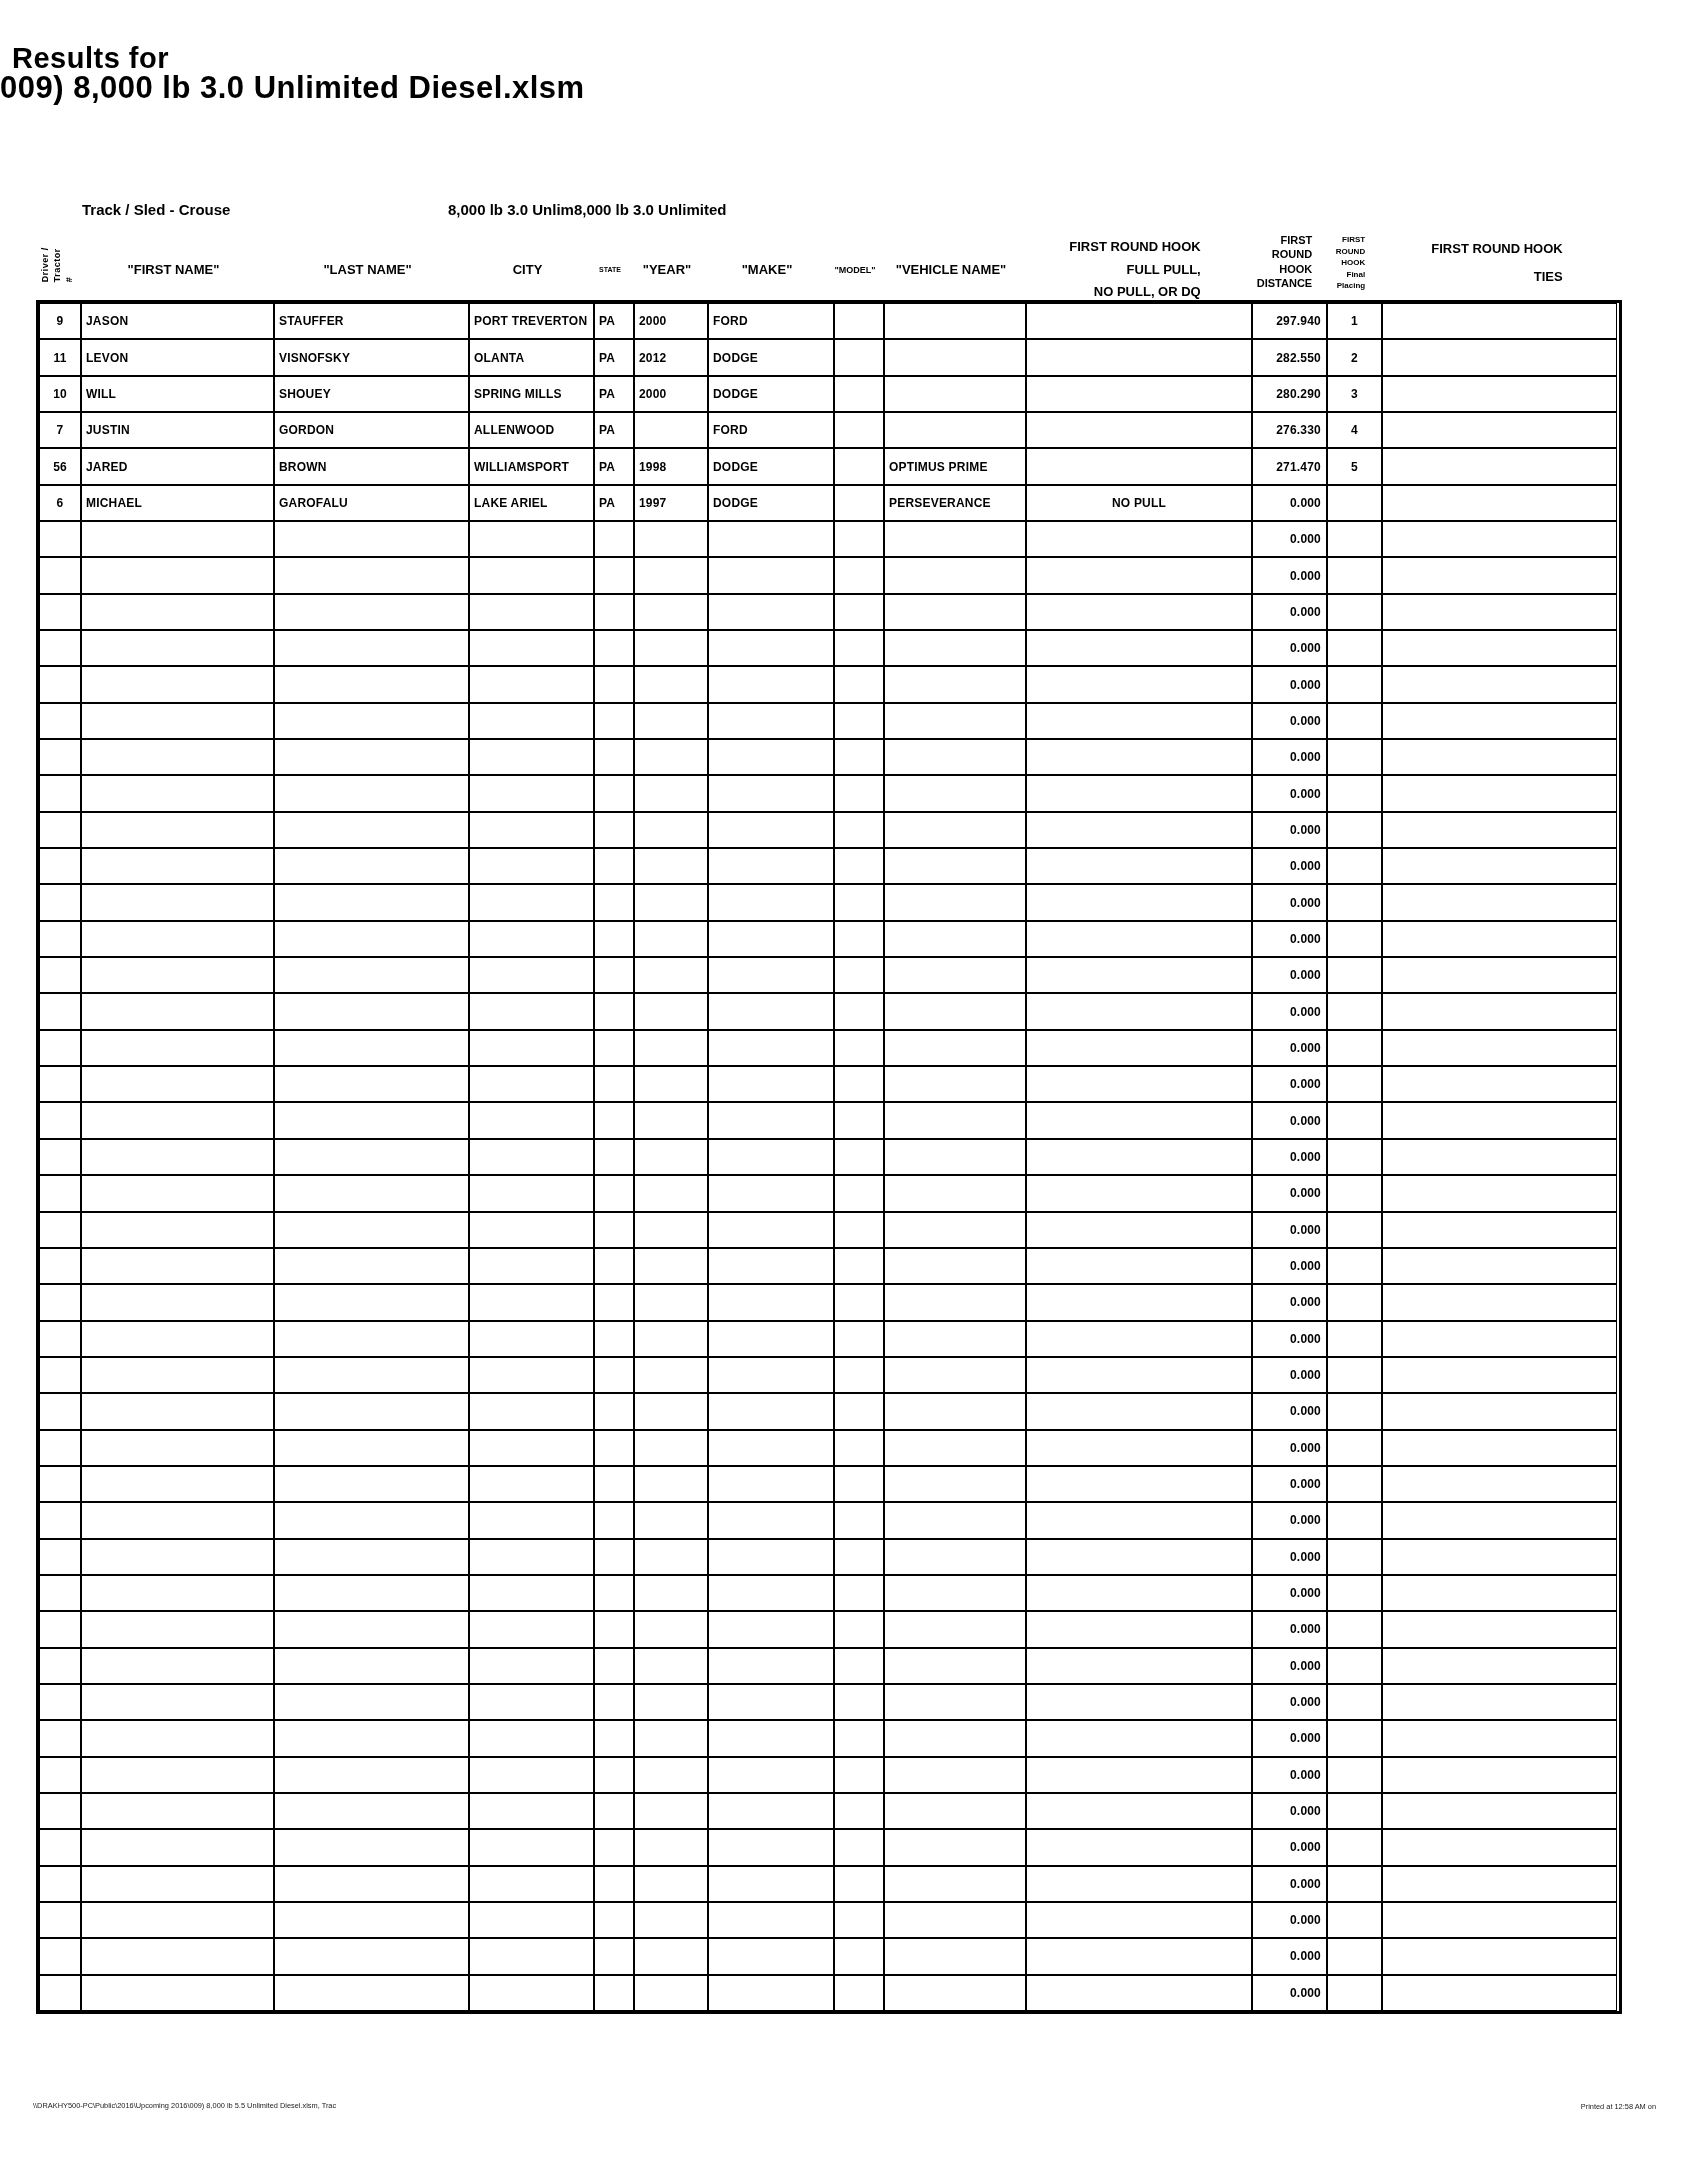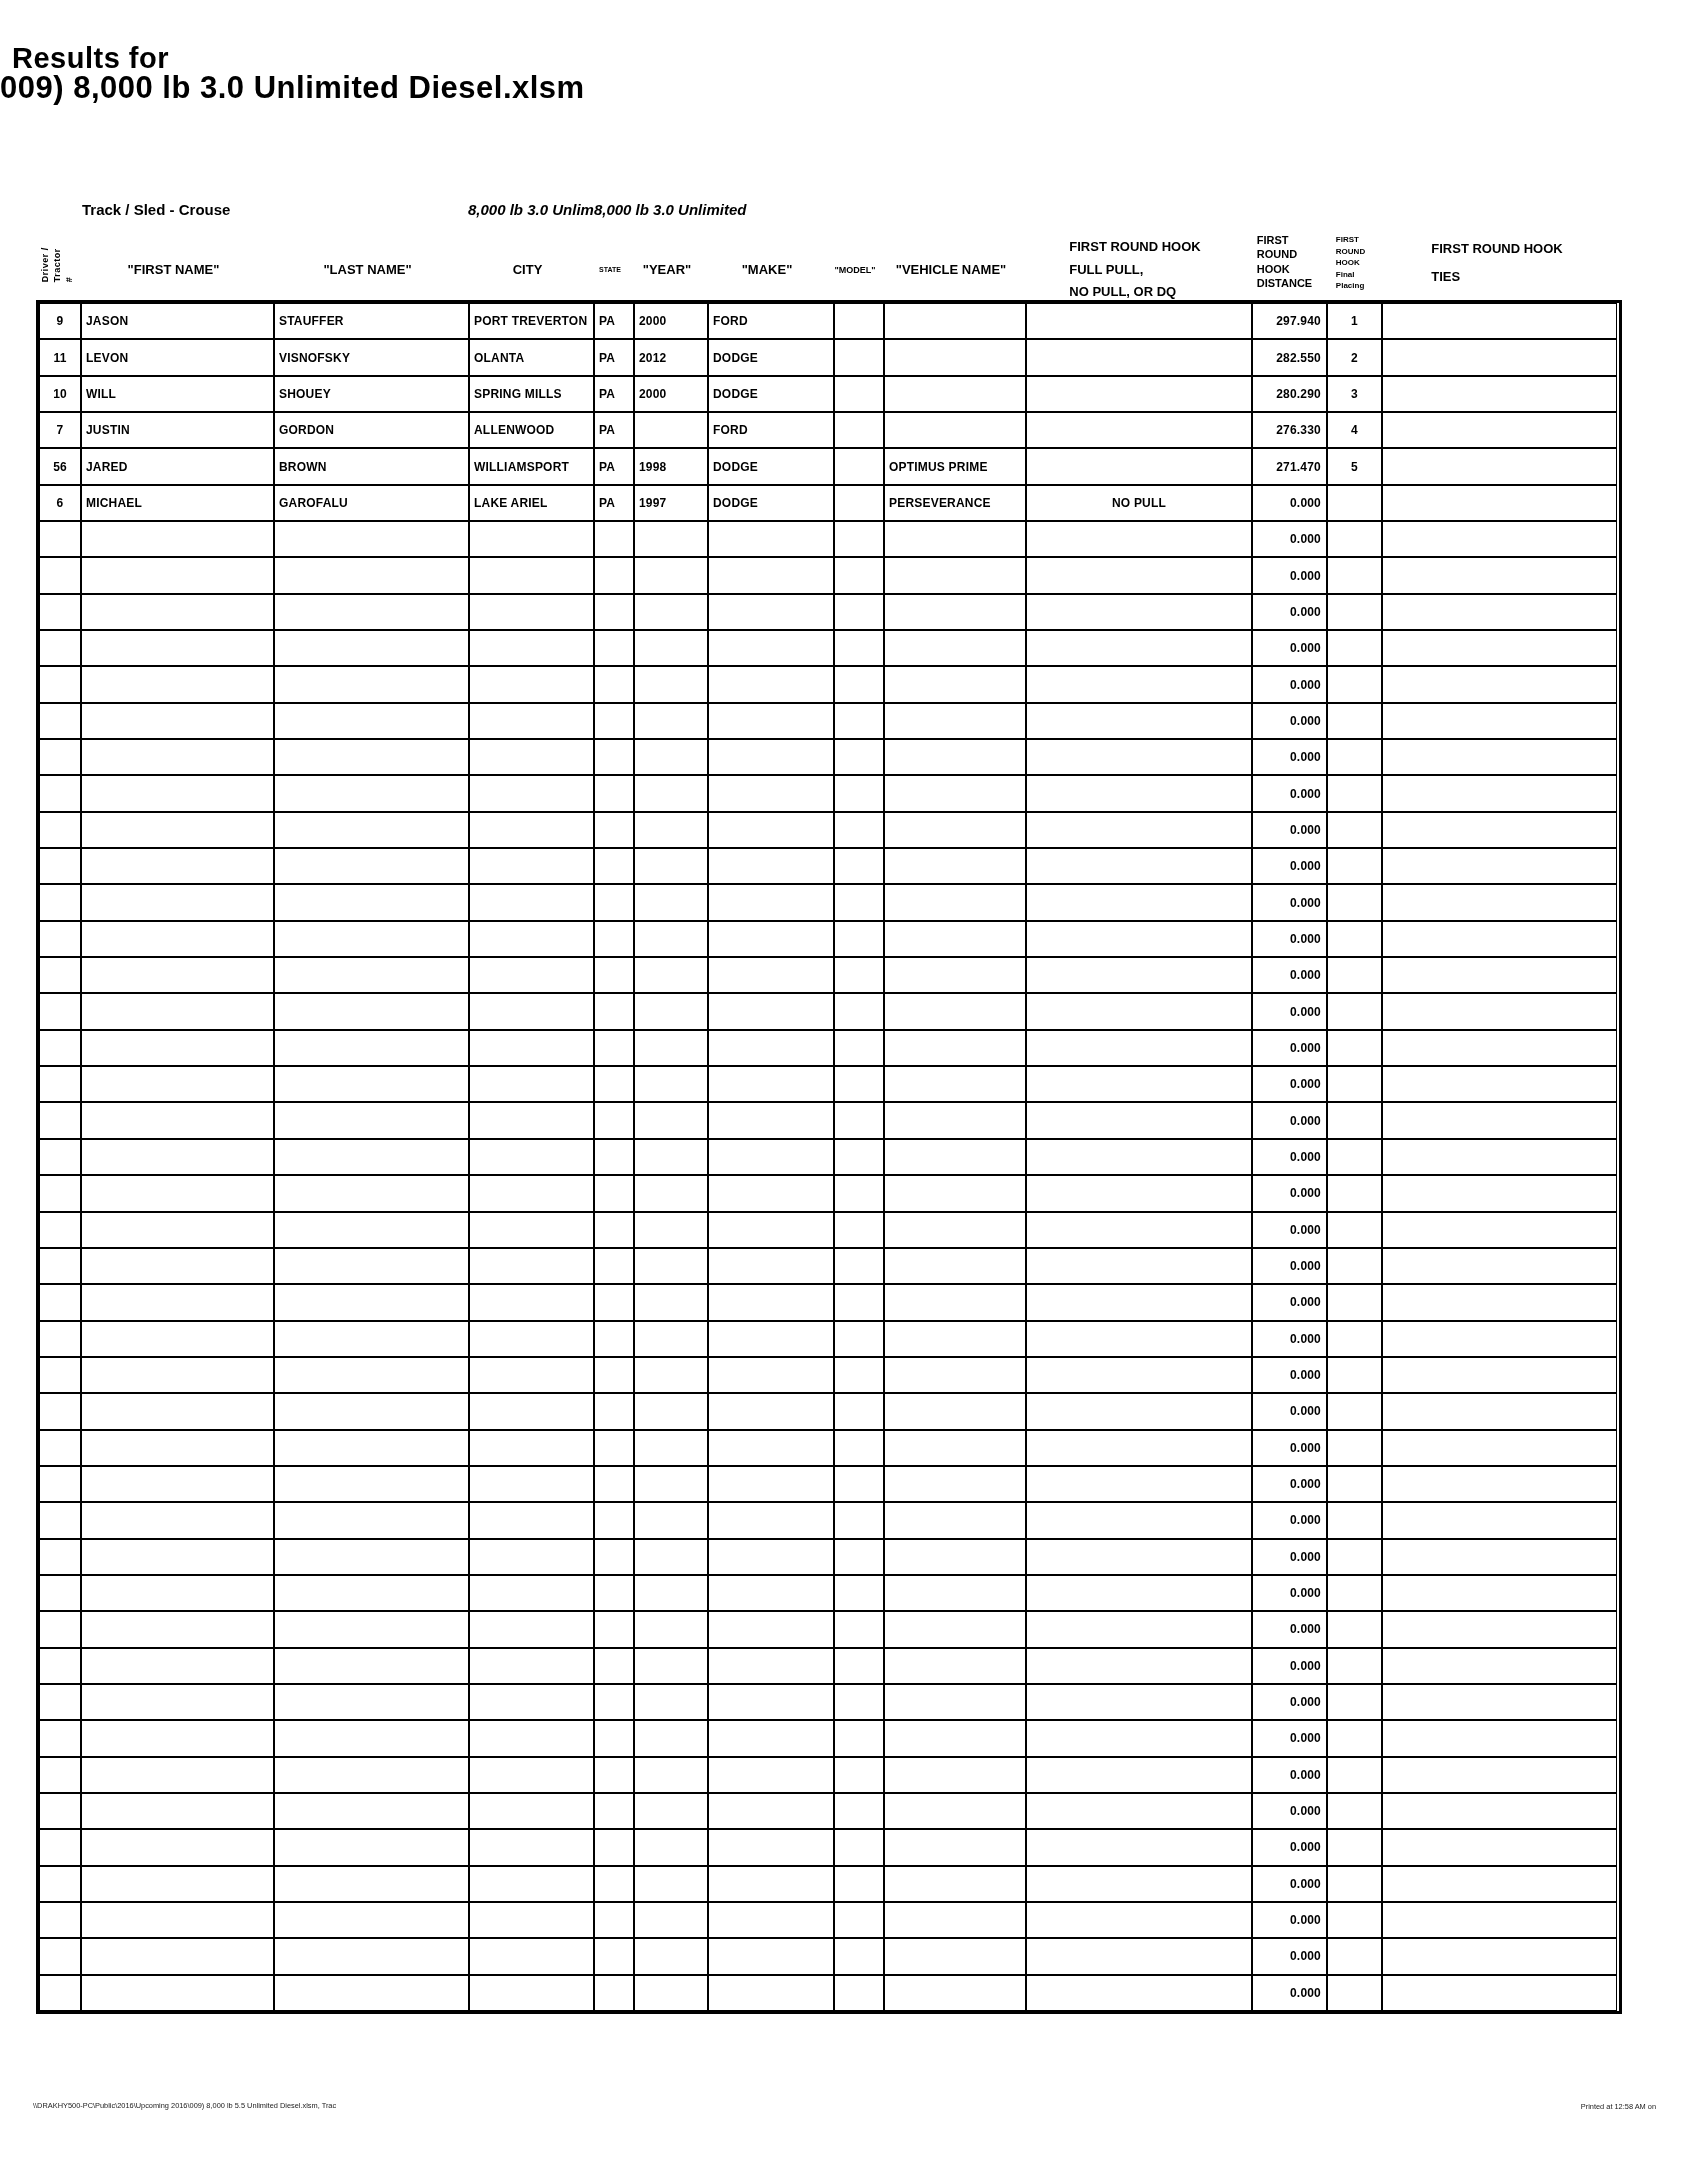--- a/index.html
+++ b/index.html
@@ -9,21 +9,21 @@
     -webkit-font-smoothing:antialiased;
   }
   .abs{position:absolute;}
   .title1{position:absolute;left:12px;top:42px;width:1200px;font-size:29px;font-weight:bold;letter-spacing:0.5px;}
   .title2{position:absolute;left:0;top:70px;width:1200px;font-size:31px;font-weight:bold;letter-spacing:0.5px;}
   
   .meta{font-size:15px;font-weight:bold;white-space:nowrap;}
   
   .hdr{
     position:absolute;display:flex;align-items:flex-end;justify-content:center;
-    text-align:left;font-weight:bold;white-space:pre-line;line-height:1.2;
+    text-align:right;font-weight:bold;white-space:pre-line;line-height:1.2;
   }
   .hdr-mid{align-items:center;}
   .rot-wrap{position:absolute;left:36px;top:224px;width:42px;height:75px;
     display:flex;align-items:center;justify-content:center;}
   .rot{transform:rotate(-90deg);font-size:9px;font-weight:bold;white-space:pre-line;
     line-height:1.35;text-align:left;letter-spacing:0.5px;}
   
   .grid{
     position:absolute;left:36px;top:300px;width:1586px;height:1714px;
     box-sizing:border-box;border:3px solid #000;
@@ -43,21 +43,21 @@
   
   .foot{font-size:7.4px;color:#1a1a1a;white-space:nowrap;}
 </style>
 </head>
 <body>
 
 <div class="title1">Results for</div>
 <div class="title2">009) 8,000 lb 3.0 Unlimited Diesel.xlsm</div>
 
 <div class="abs meta" style="left:82px;top:201px;">Track / Sled - Crouse</div>
-<div class="abs meta" style="left:468px;top:201px;font-style:italic;">
+<div class="abs meta" style="left:448px;top:201px;">
   <span>8,000 lb 3.0 Unlim</span><span>8,000 lb 3.0 Unlimited</span>
 </div>
 
 <div class="rot-wrap">
   <span class="rot">Driver /
 Tractor #</span>
 </div>
 <div class="hdr hdr-mid" style="left:77px;top:259px;width:193px;height:22px;font-size:13px;">"FIRST NAME"</div>
 <div class="hdr hdr-mid" style="left:270px;top:259px;width:195px;height:22px;font-size:13px;">"LAST NAME"</div>
 <div class="hdr hdr-mid" style="left:465px;top:259px;width:125px;height:22px;font-size:13px;">CITY</div>

